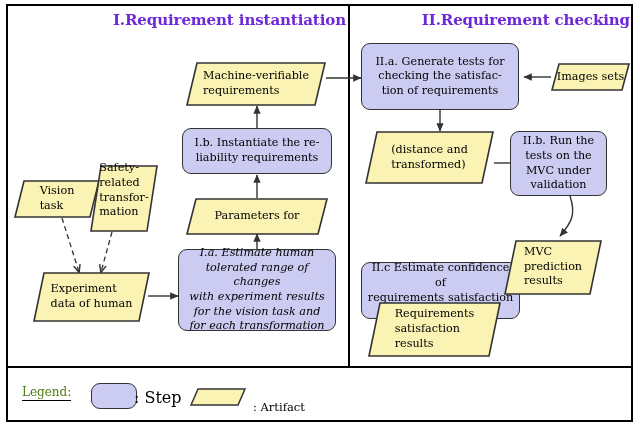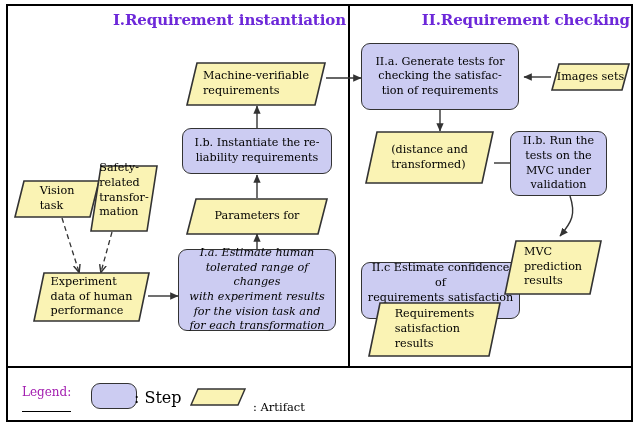--- a/index.html
+++ b/index.html
@@ -99,23 +99,23 @@
     width: 640px;
     height: 428px;
     pointer-events: none;
   }
   
   .legend-label {
     position: absolute;
     left: 22px;
     top: 386px;
     font-size: 12px;
-    color: #a21caf;
+    color: #4d7c0f;
     border-bottom: 1.4px solid #000;
-    padding-bottom: 12px;
+    padding-bottom: 1px;
     line-height: 1.1;
     text-align: right;
   }
   .legend-step {
     position: absolute;
     left: 91px;
     top: 383px;
     width: 46px;
     height: 26px;
     background: #ccccf2;
@@ -252,21 +252,20 @@
   </div>
 
   <div class="artifact-wrap" style="left:33px; top:272px; width:117px; height:50px;">
     <svg width="117" height="50" viewBox="0 0 117 50">
       <polygon points="11,1 116,1 106,49 1,49" fill="#faf3b4" stroke="#333333" stroke-width="1.6"></polygon>
     </svg>
     <div class="artifact-text" style="padding:15px 3px;">
       <span>
         <span class="nl">Experiment</span>
         <span class="nl">data of human</span>
-        <span class="nl">performance</span>
       </span>
     </div>
   </div>
 
   <div class="step" style="left:178px; top:249px; width:158px; height:82px;font-style:italic;">
     <span>
       <span class="nl">I.a. Estimate human</span>
       <span class="nl">tolerated range of changes</span>
       <span class="nl">with experiment results</span>
       <span class="nl">for the vision task and</span>

